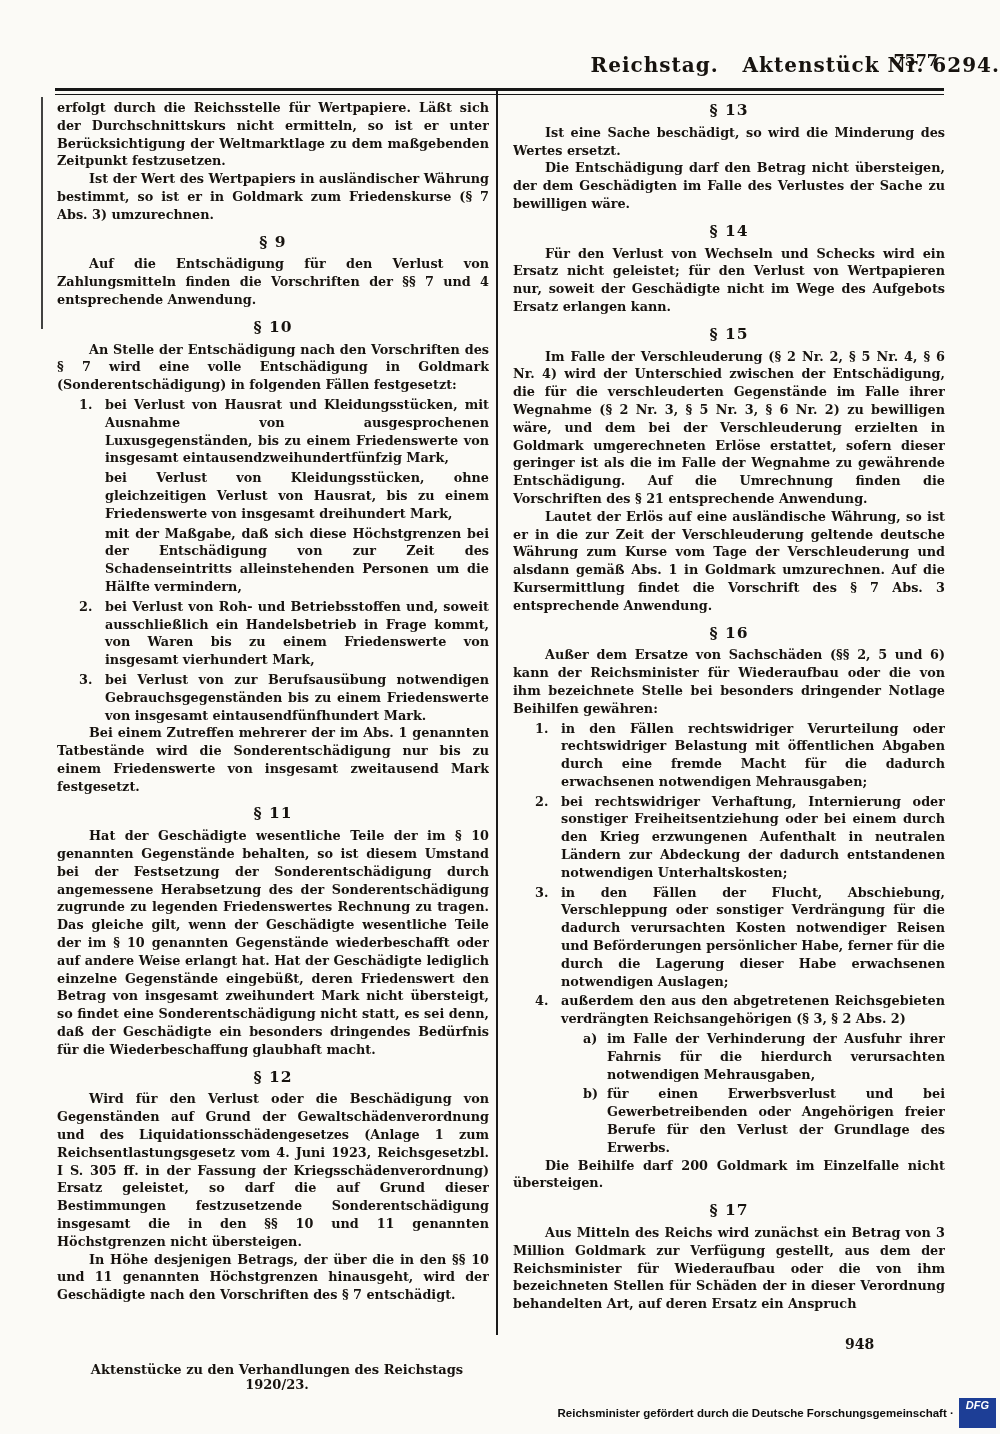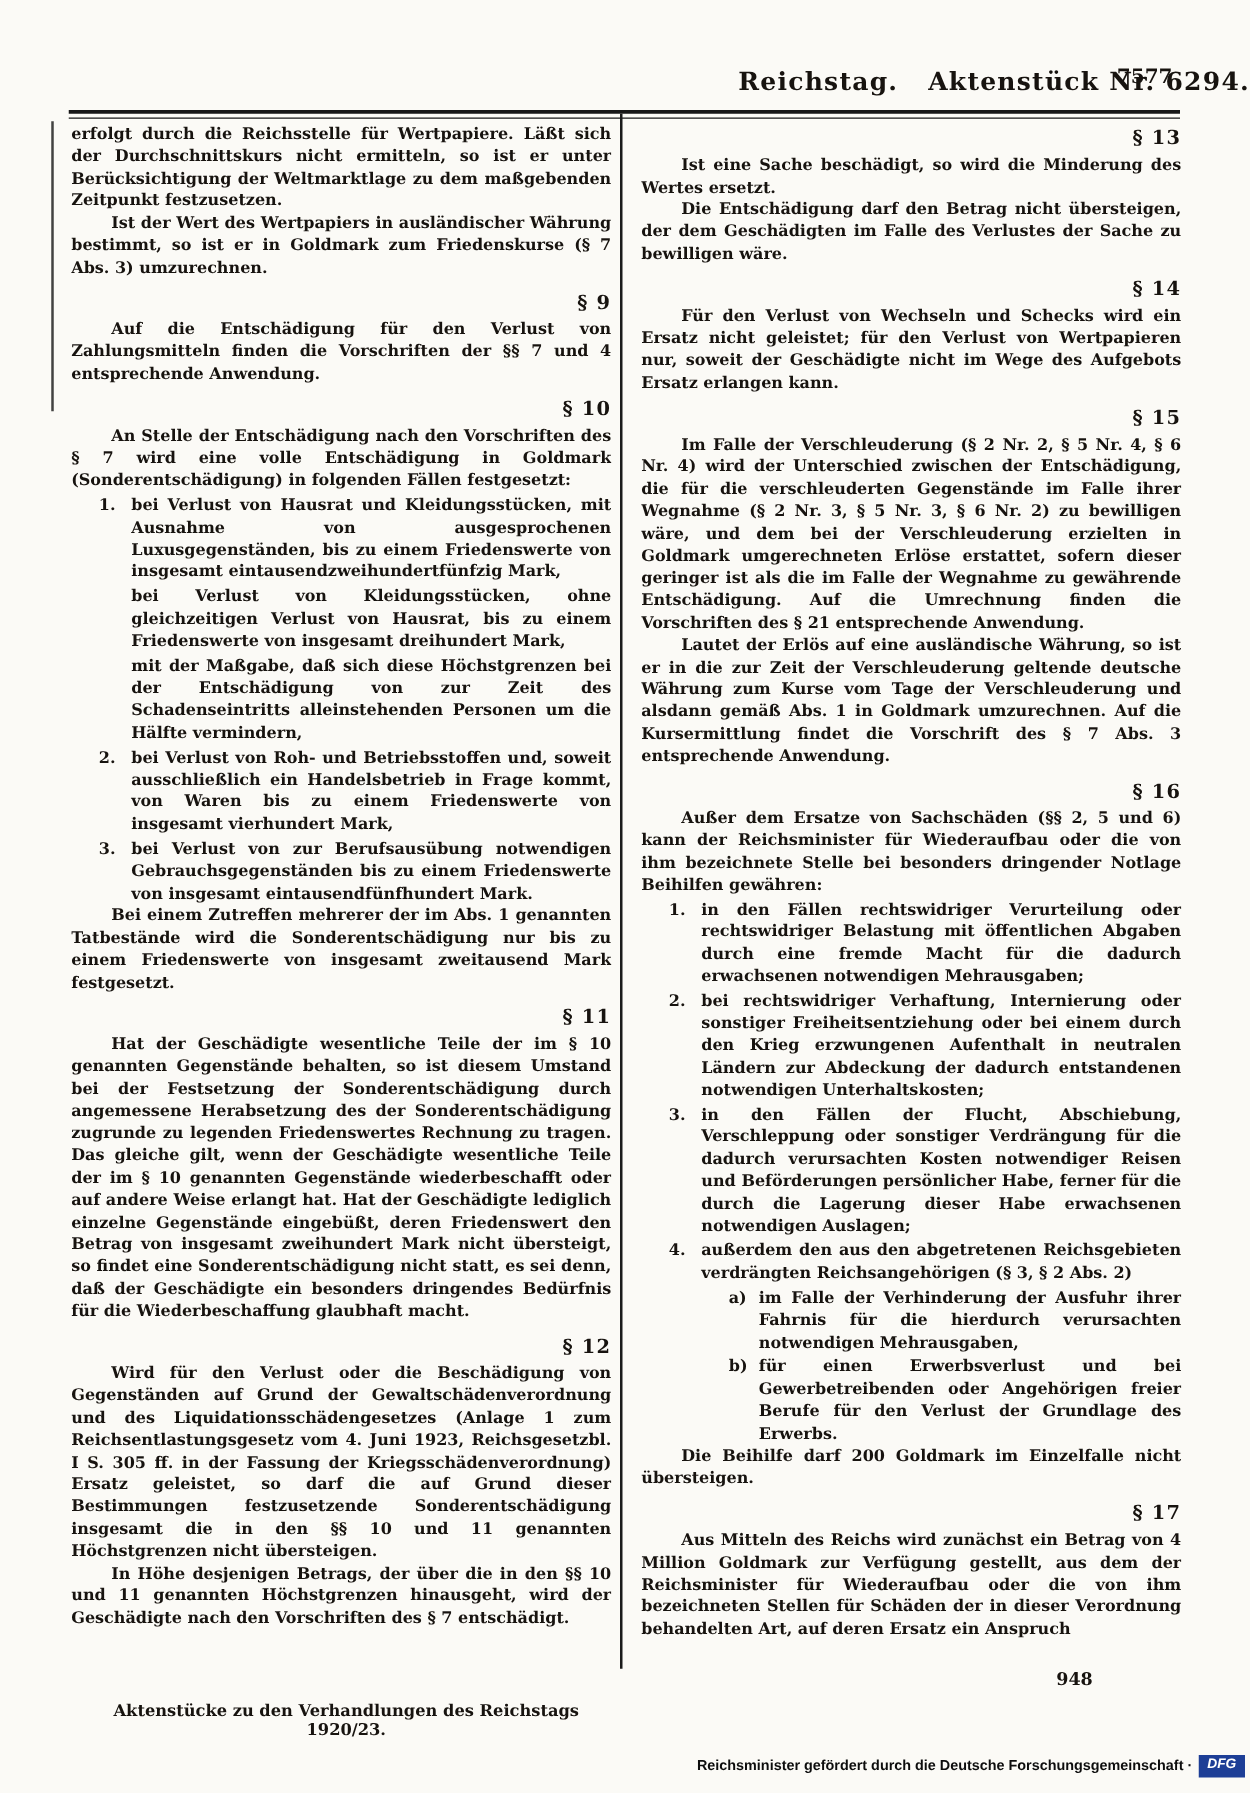--- a/index.html
+++ b/index.html
@@ -31,21 +31,21 @@
     position:absolute; left:496px; top:91px; width:2px; height:1244px;
     background:#1b1b1b;
   }
   .scan-line {
     position:absolute; left:41px; top:97px; width:2px; height:232px;
     background:rgba(20,20,20,.8);
   }
   p { margin:0; }
   p.ind { text-indent:32px; }
   h3.par {
-    margin:9px 0 5px 0; text-align:right; font-size:15.5px;
+    margin:9px 0 5px 0; text-align:center; font-size:15.5px;
     font-weight:700; letter-spacing:1px;
   }
   .li { display:flex; padding-left:22px; margin-top:2px; }
   .li .mk { width:26px; flex:0 0 26px; }
   .li .it { flex:1 1 auto; text-align:justify; }
   p.subpara { margin:2px 0 0 48px; text-align:justify; }
   .sli { display:flex; padding-left:70px; margin-top:2px; }
   .sli .mk { width:24px; flex:0 0 24px; }
   .sli .it { flex:1 1 auto; text-align:justify; }
   
@@ -57,21 +57,21 @@
   
   .digi {
     position:absolute; top:1403px; right:4px; height:20px;
     display:flex; align-items:center; gap:5px;
     font-family:"Liberation Sans", sans-serif; font-weight:700;
     font-size:11.5px; color:#0d0d0d;
   }
   .dfg-badge {
     display:inline-block; background:#1d3e96; color:#ffffff;
     font-family:"Liberation Sans", sans-serif; font-weight:700; font-style:italic;
-    font-size:11px; padding:2px 7px 5px 7px; line-height:11px;
+    font-size:11px; padding:2px 7px 17px 7px; line-height:11px;
   }
 </style>
 </head>
 <body>
 
 <div class="page">
 
   <div class="hdr-title">Reichstag.   Aktenstück Nr. 6294.</div>
   <div class="hdr-page">7577</div>
   <div class="hdr-rule"></div>
@@ -145,21 +145,21 @@
       <span class="mk">a)</span>
       <span class="it">im Falle der Verhinderung der Ausfuhr ihrer Fahrnis für die hierdurch verursachten notwendigen Mehrausgaben,</span>
     </div>
     <div class="sli">
       <span class="mk">b)</span>
       <span class="it">für einen Erwerbsverlust und bei Gewerbetreibenden oder Angehörigen freier Berufe für den Verlust der Grundlage des Erwerbs.</span>
     </div>
     <p class="ind">Die Beihilfe darf 200 Goldmark im Einzelfalle nicht übersteigen.</p>
 
     <h3 class="par">§ 17</h3>
-    <p class="ind">Aus Mitteln des Reichs wird zunächst ein Betrag von 4 Million Goldmark zur Verfügung gestellt, aus dem der Reichsminister für Wiederaufbau oder die von ihm bezeichneten Stellen für Schäden der in dieser Verordnung behandelten Art, auf deren Ersatz ein Anspruch</p>
+    <p class="ind">Aus Mitteln des Reichs wird zunächst ein Betrag von 3 Million Goldmark zur Verfügung gestellt, aus dem der Reichsminister für Wiederaufbau oder die von ihm bezeichneten Stellen für Schäden der in dieser Verordnung behandelten Art, auf deren Ersatz ein Anspruch</p>
   </div>
 
   <div class="ftr-note">Aktenstücke zu den Verhandlungen des Reichstags 1920/23.</div>
   <div class="ftr-num">948</div>
 
   <div class="digi">
     <span>Reichsminister gefördert durch die Deutsche Forschungsgemeinschaft ·</span>
     <span class="dfg-badge">DFG</span>
   </div>
 

